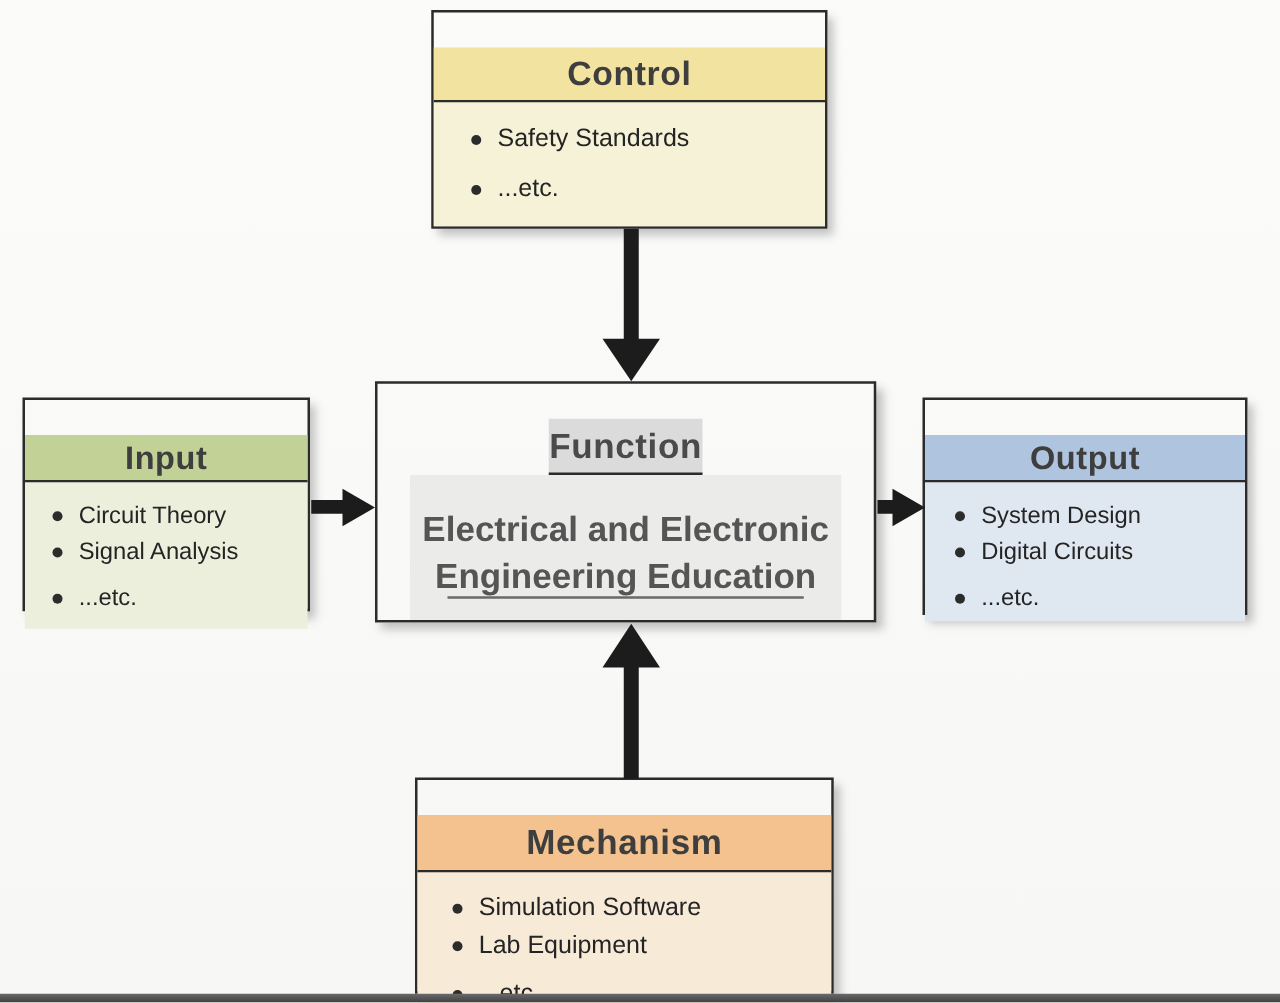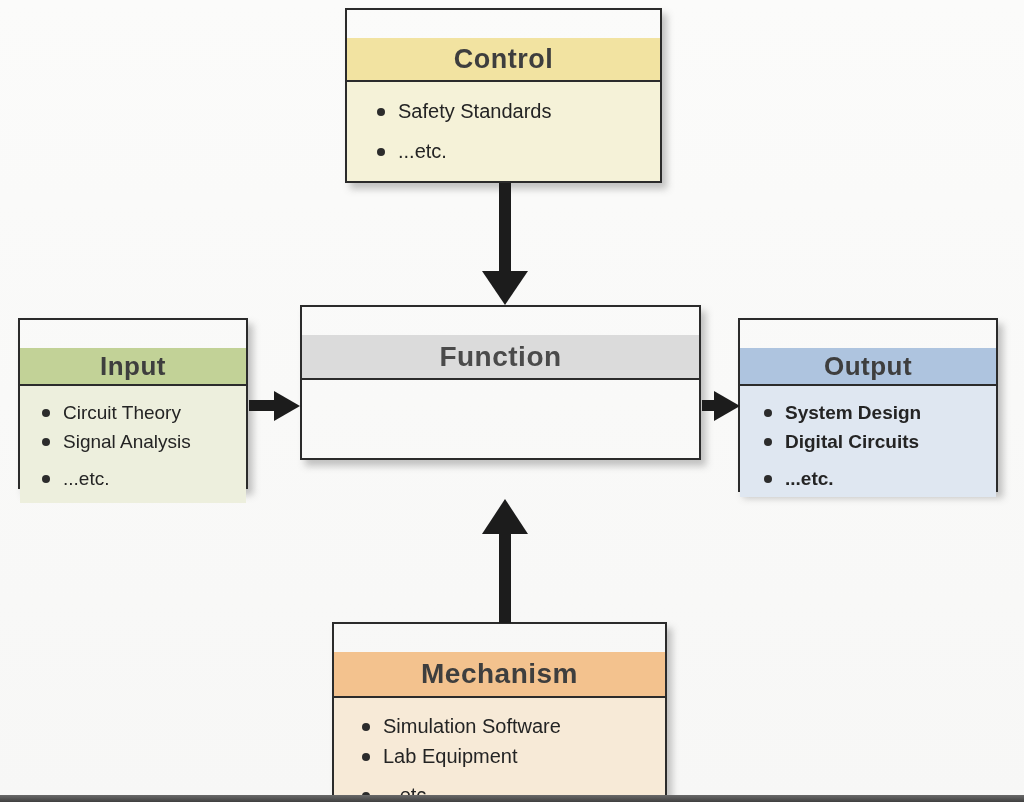--- a/index.html
+++ b/index.html
@@ -73,21 +73,21 @@
 
   
   #box-mechanism { left: 332px; top: 622px; width: 335px; height: 173px; }
   #box-mechanism .node-header { height: 46px; }
   #box-mechanism .node-title { font-size: 28px; }
   #box-mechanism .node-body { padding: 10px 0 0 28px; }
   #box-mechanism .item { margin: 7px 0; font-size: 20px; }
   #box-mechanism .item.etc { margin-top: 16px; }
 
   
-  #box-function { left: 300px; top: 305px; width: 401px; height: 155px; }
+  #box-function { left: 300px; top: 305px; width: 401px; height: 193px; align-items: center; }
   #box-function .node-header { height: 45px; }
   #box-function .node-title { font-size: 28px; color: #4a4a4a; }
   #box-function .node-body { display: flex; align-items: flex-start; justify-content: center; }
   .function-text {
     margin-top: 26px;
     max-width: 345px;
     text-align: center;
     font-size: 28px;
     font-weight: bold;
     color: #555555;
@@ -169,27 +169,31 @@
           <span class="item-text">...etc.</span>
         </li>
       </ul>
     </div>
   </div>
 
   <div class="node" id="box-function">
     <div class="node-header" style="background-color: rgb(219, 219, 219);">
       <span class="node-title">Function</span>
     </div>
+    <div class="node-body" style="background-color: rgb(235, 235, 234);">
+      <div class="function-text">Electrical and Electronic Engineering Education</div>
+      <div class="function-underline"></div>
+    </div>
   </div>
 
   <div class="node" id="box-output">
     <div class="node-header" style="background-color: rgb(174, 196, 223);">
       <span class="node-title">Output</span>
     </div>
-    <div class="node-body" style="background-color: rgb(223, 231, 241); font-weight: bold;">
+    <div class="node-body" style="background-color: rgb(223, 231, 241);">
       <ul class="items">
         <li class="item">
           <span class="dot"></span>
           <span class="item-text">System Design</span>
         </li>
         <li class="item">
           <span class="dot"></span>
           <span class="item-text">Digital Circuits</span>
         </li>
         <li class="item etc">

